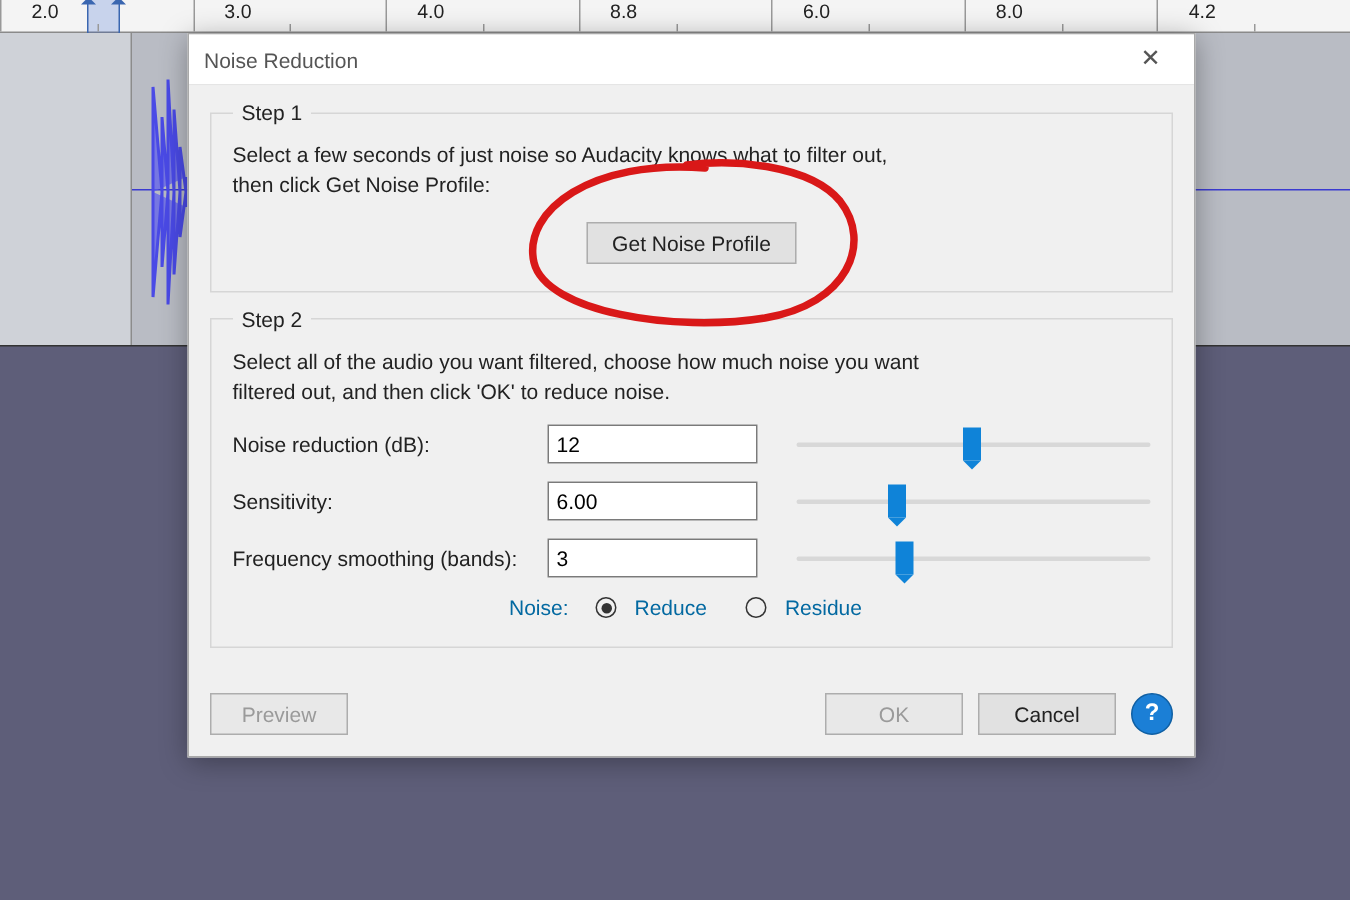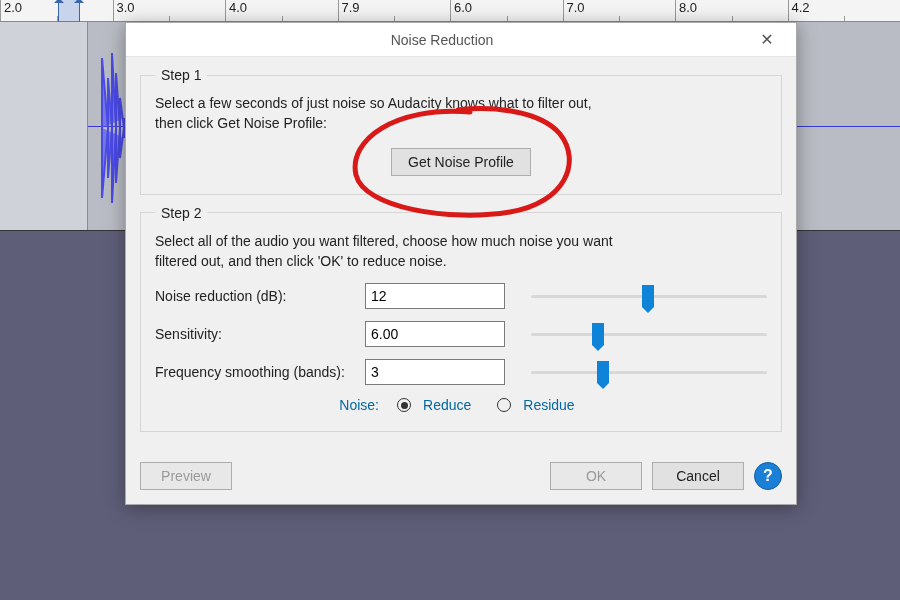--- a/index.html
+++ b/index.html
@@ -20,21 +20,21 @@
     position:absolute; left:0; right:0; top:0; height:22px;
     background:#f4f4f4;
     border-bottom:1px solid #8a8a8a;
     display:flex;
     font-size:13px;
     color:#222;
   }
   .ruler .tick {
     flex:1 0 0;
     border-left:1px solid #999;
-    padding-left:3px;
+    padding-left:20px;
     position:relative;
   }
   .ruler .tick::after{
     content:"";
     position:absolute; left:50%; bottom:0; width:1px; height:5px; background:#999;
   }
   .selection-marker{
     position:absolute; left:58px; top:-2px; height:26px; width:22px;
     background:rgba(0,60,200,.18);
     border:1px solid #3a66b0;
@@ -72,21 +72,21 @@
     background:#f0f0f0;
     border:1px solid #a9a9a9;
     box-shadow:0 3px 18px rgba(0,0,0,.35);
   }
   .titlebar{
     height:34px; background:#ffffff;
     display:flex; align-items:center; padding:0 10px;
     color:#555; font-size:14px;
     border-bottom:1px solid #e5e5e5;
   }
-  .titlebar .title{flex:1;text-align:center;}
+  .titlebar .title{flex:1;}
   .titlebar .close{
     width:38px; text-align:center; color:#555; font-size:16px;
     line-height:1;
   }
 
   .content{ padding:10px 14px 14px; }
   fieldset{
     border:1px solid #d6d6d6;
     padding:10px 14px 18px;
     margin:0 0 10px 0;
@@ -160,23 +160,22 @@
 </style>
 </head>
 <body>
 
 <div class="app-bg">
   <div class="ruler">
     <div class="selection-marker"></div>
     <div class="tick">2.0</div>
     <div class="tick">3.0</div>
     <div class="tick">4.0</div>
-    <div class="tick">7.9</div>
+    <div class="tick">8.8</div>
     <div class="tick">6.0</div>
-    <div class="tick">7.0</div>
     <div class="tick">8.0</div>
     <div class="tick">4.2</div>
   </div>
   <div class="track-header"></div>
   <div class="track-body">
     <div class="midline"></div>
     <svg class="wave" width="40" height="160" viewBox="0 0 40 160">
       <path d="M8 80 L8 10 L14 80 L14 30 L18 80 L18 5 L22 80 L22 25 L26 80 L26 50 L30 80 L30 70
                M8 80 L8 150 L14 80 L14 130 L18 80 L18 155 L22 80 L22 135 L26 80 L26 110 L30 80 L30 90" stroke="#4a4ae6" stroke-width="2" fill="#5a5af0" fill-opacity="0.7"></path>
     </svg>

